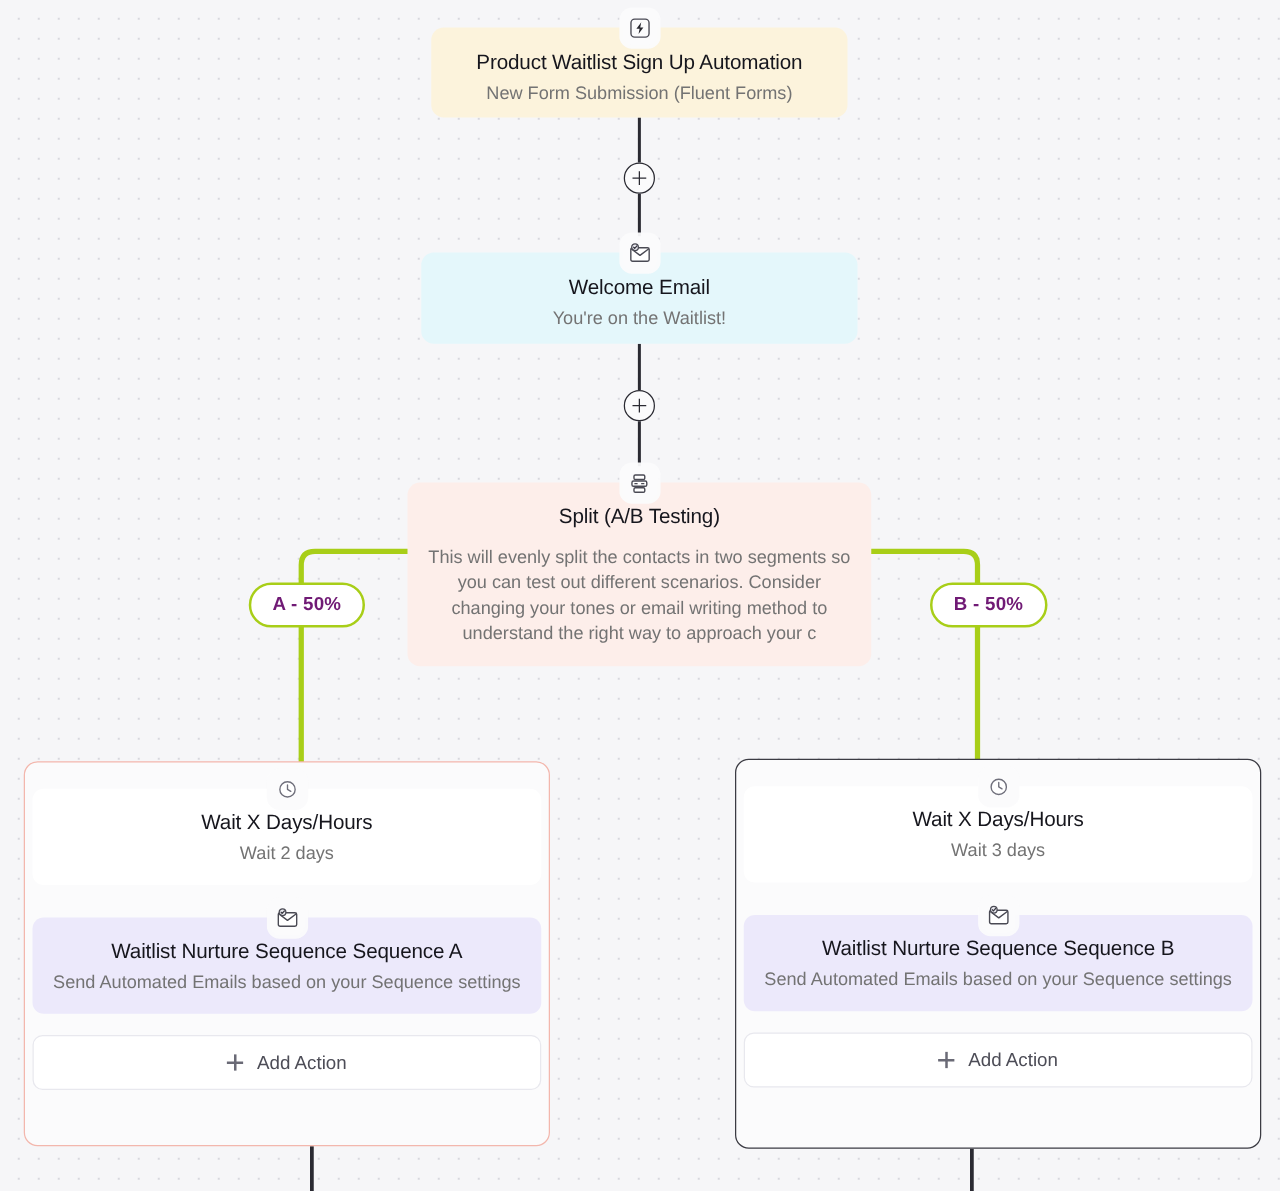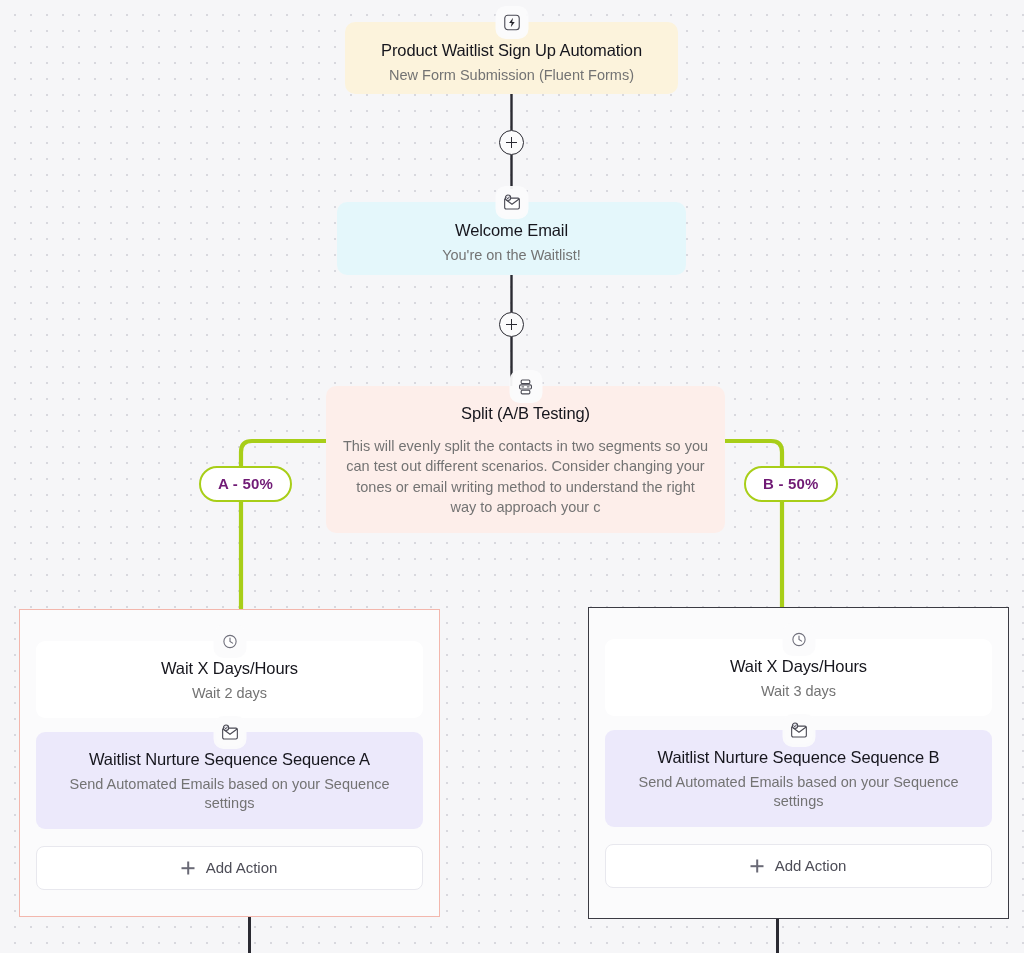--- a/index.html
+++ b/index.html
@@ -44,21 +44,21 @@
   
   #trigger-node {
     left: 345px; top: 22px; width: 333px; height: 72px;
     background: #fcf3dc;
   }
   #welcome-node {
     left: 337px; top: 202px; width: 349px; height: 73px;
     background: #e4f7fb;
   }
   #split-node {
-    left: 326px; top: 386px; width: 399px; height: 147px;
+    left: 326px; top: 386px; width: 371px; height: 147px;
     background: #fdeeea;
     padding-top: 17px;
   }
   #split-node .node-sub { margin-top: 12px; font-size: 14.5px; line-height: 1.42; }
 
   
   .plus-btn {
     position: absolute; width: 25px; height: 25px; border-radius: 50%;
     background: #fbfbfc; border: 1.8px solid #2a2a32;
     display: flex; align-items: center; justify-content: center;
@@ -83,39 +83,39 @@
     letter-spacing: 0.2px;
     white-space: nowrap;
   }
   #pill-a { left: 199px; top: 466px; }
   #pill-b { left: 744px; top: 466px; }
 
   
   .branch-box {
     position: absolute;
     background: #fbfbfc;
-    border-radius: 0;
-    padding: 16px;
+    border-radius: 11px;
+    padding: 6px;
     z-index: 4;
   }
   #branch-a-box {
     left: 19px; top: 609px; width: 421px; height: 308px;
     border: 1.6px solid #f3b7ad;
   }
   #branch-b-box {
     left: 588px; top: 607px; width: 421px; height: 312px;
     border: 1.8px solid #3b3b43;
   }
 
   .inner-node {
     position: relative;
     border-radius: 9px;
     text-align: center;
     padding: 17px 14px 15px;
-    margin-top: 14px;
+    margin-top: 26px;
   }
   .inner-node.wait { background: #ffffff; margin-top: 15px; }
   .inner-node.seq  { background: #ece9fb; }
   .inner-node .node-title { font-size: 16.5px; }
   .inner-node .node-sub  { font-size: 14.5px; line-height: 1.35; }
 
   .add-action {
     margin-top: 17px;
     height: 44px;
     background: #ffffff;

